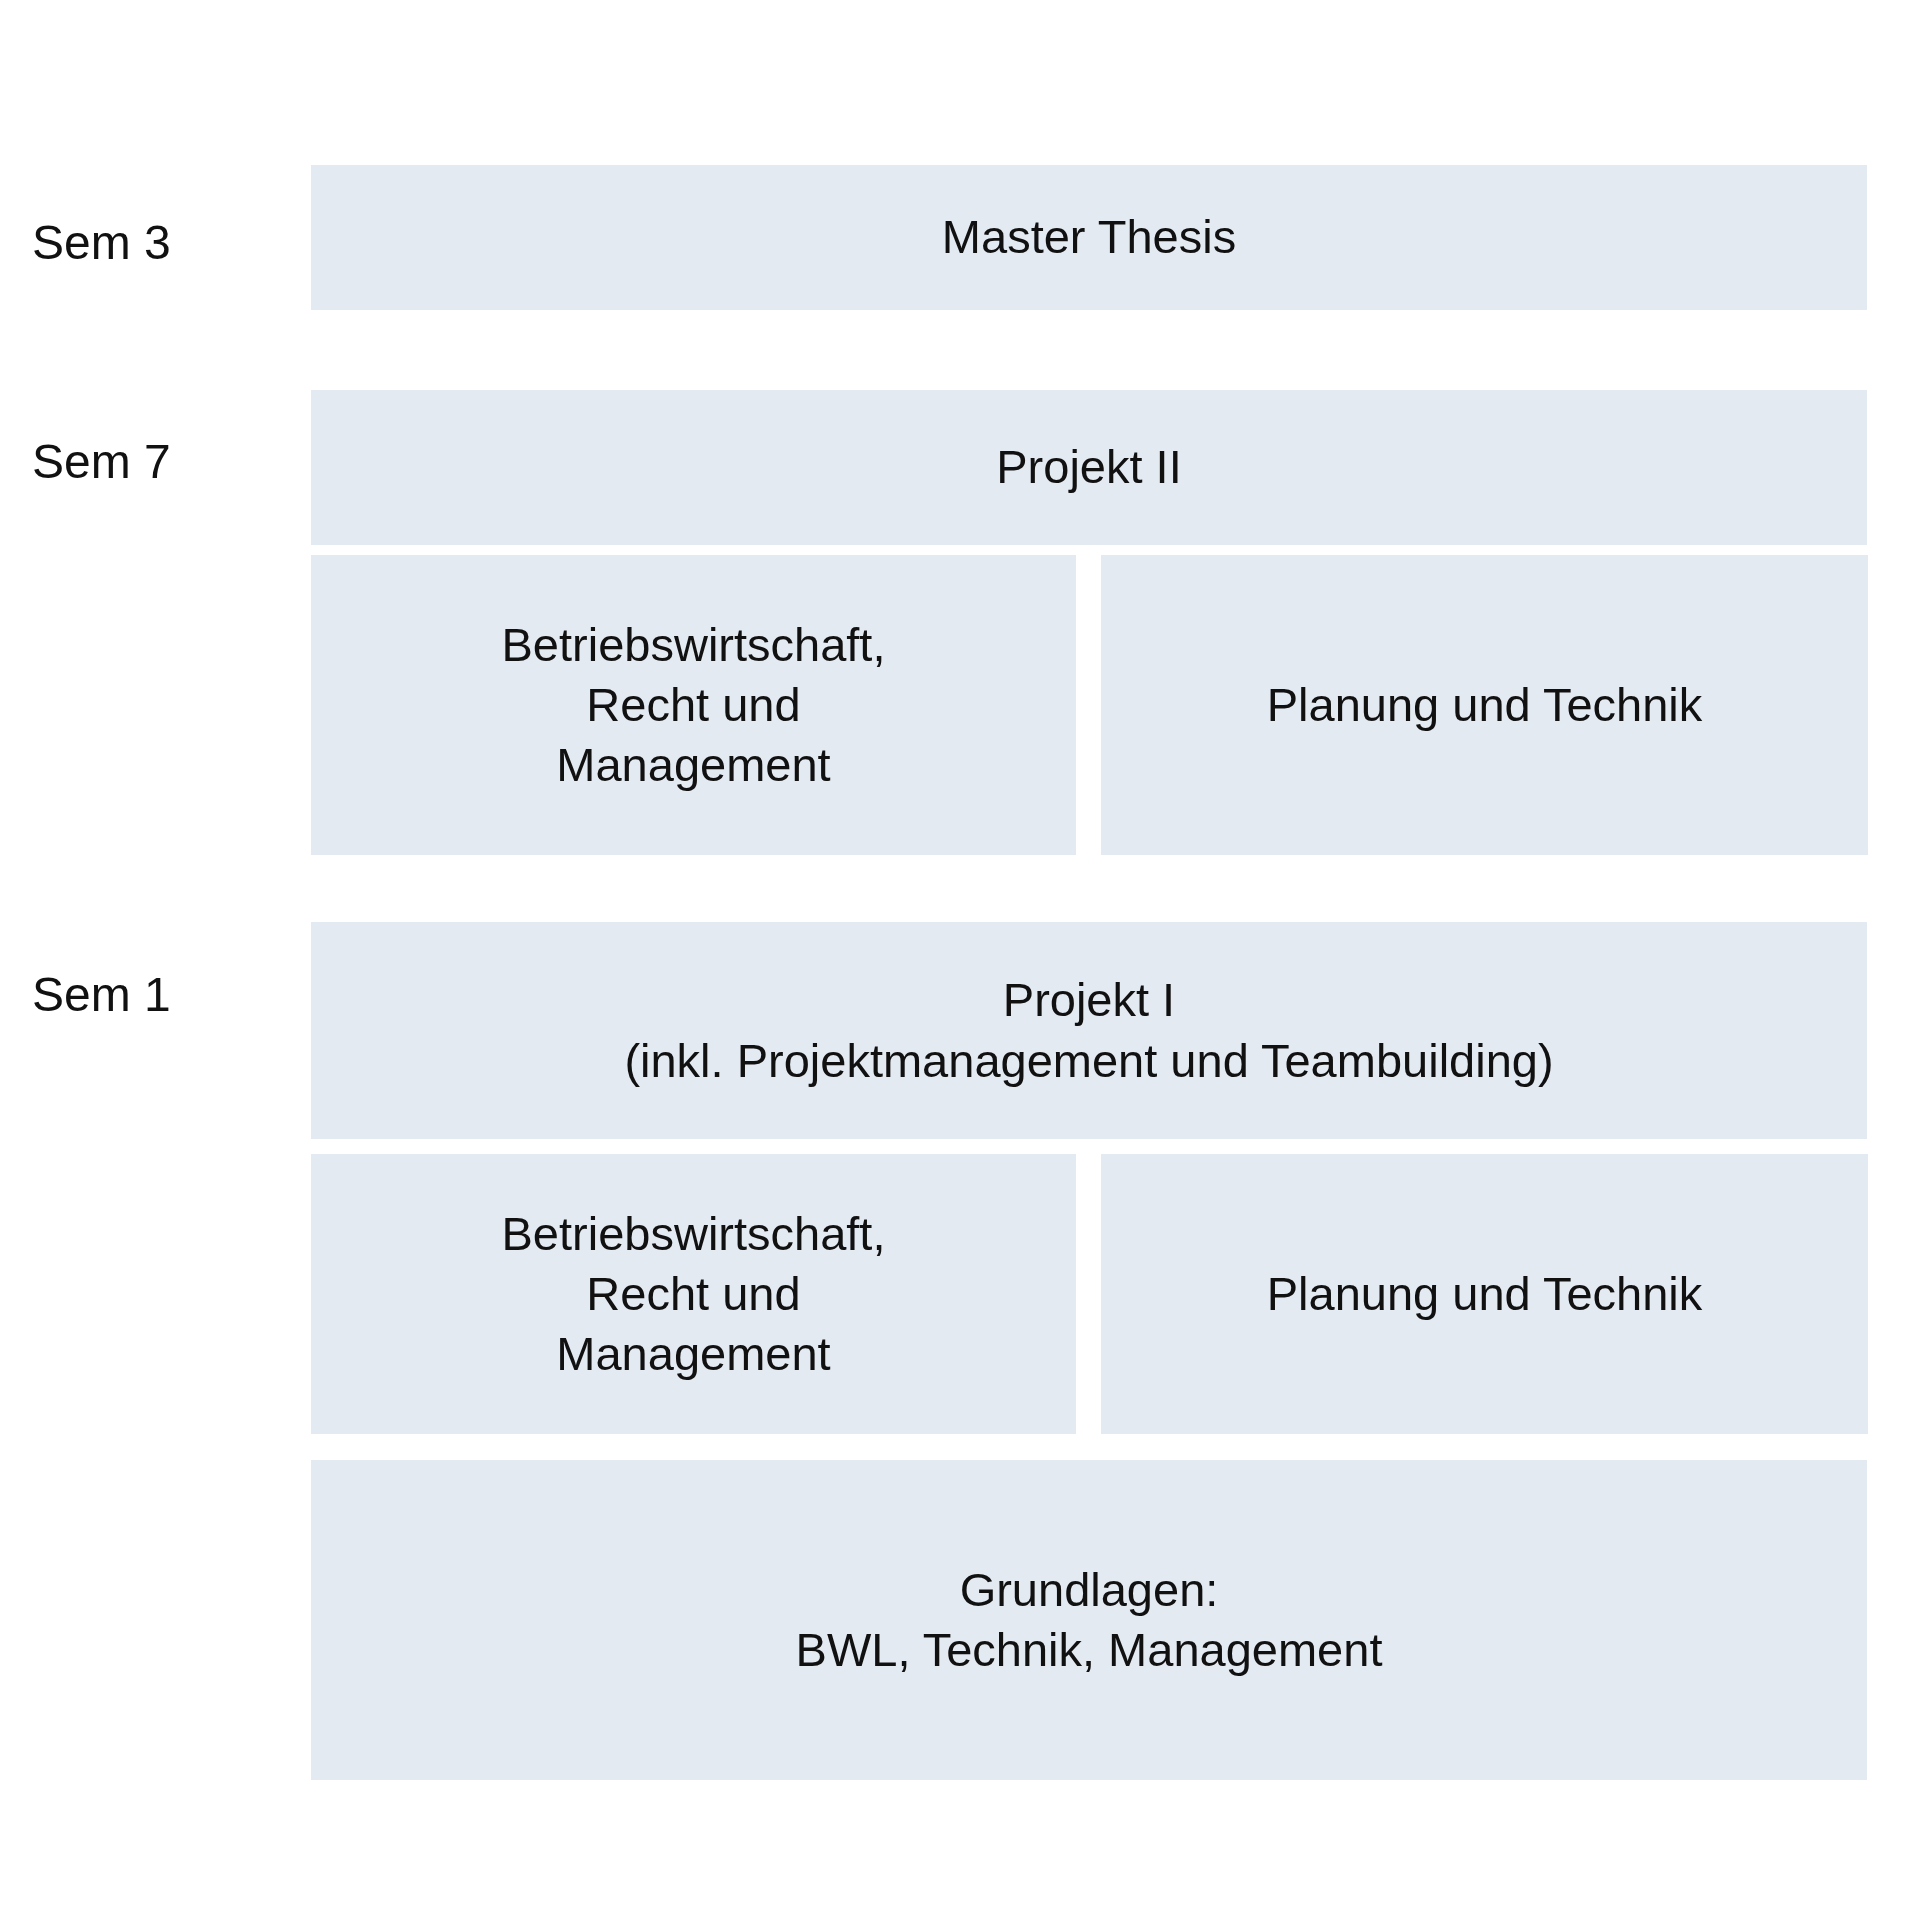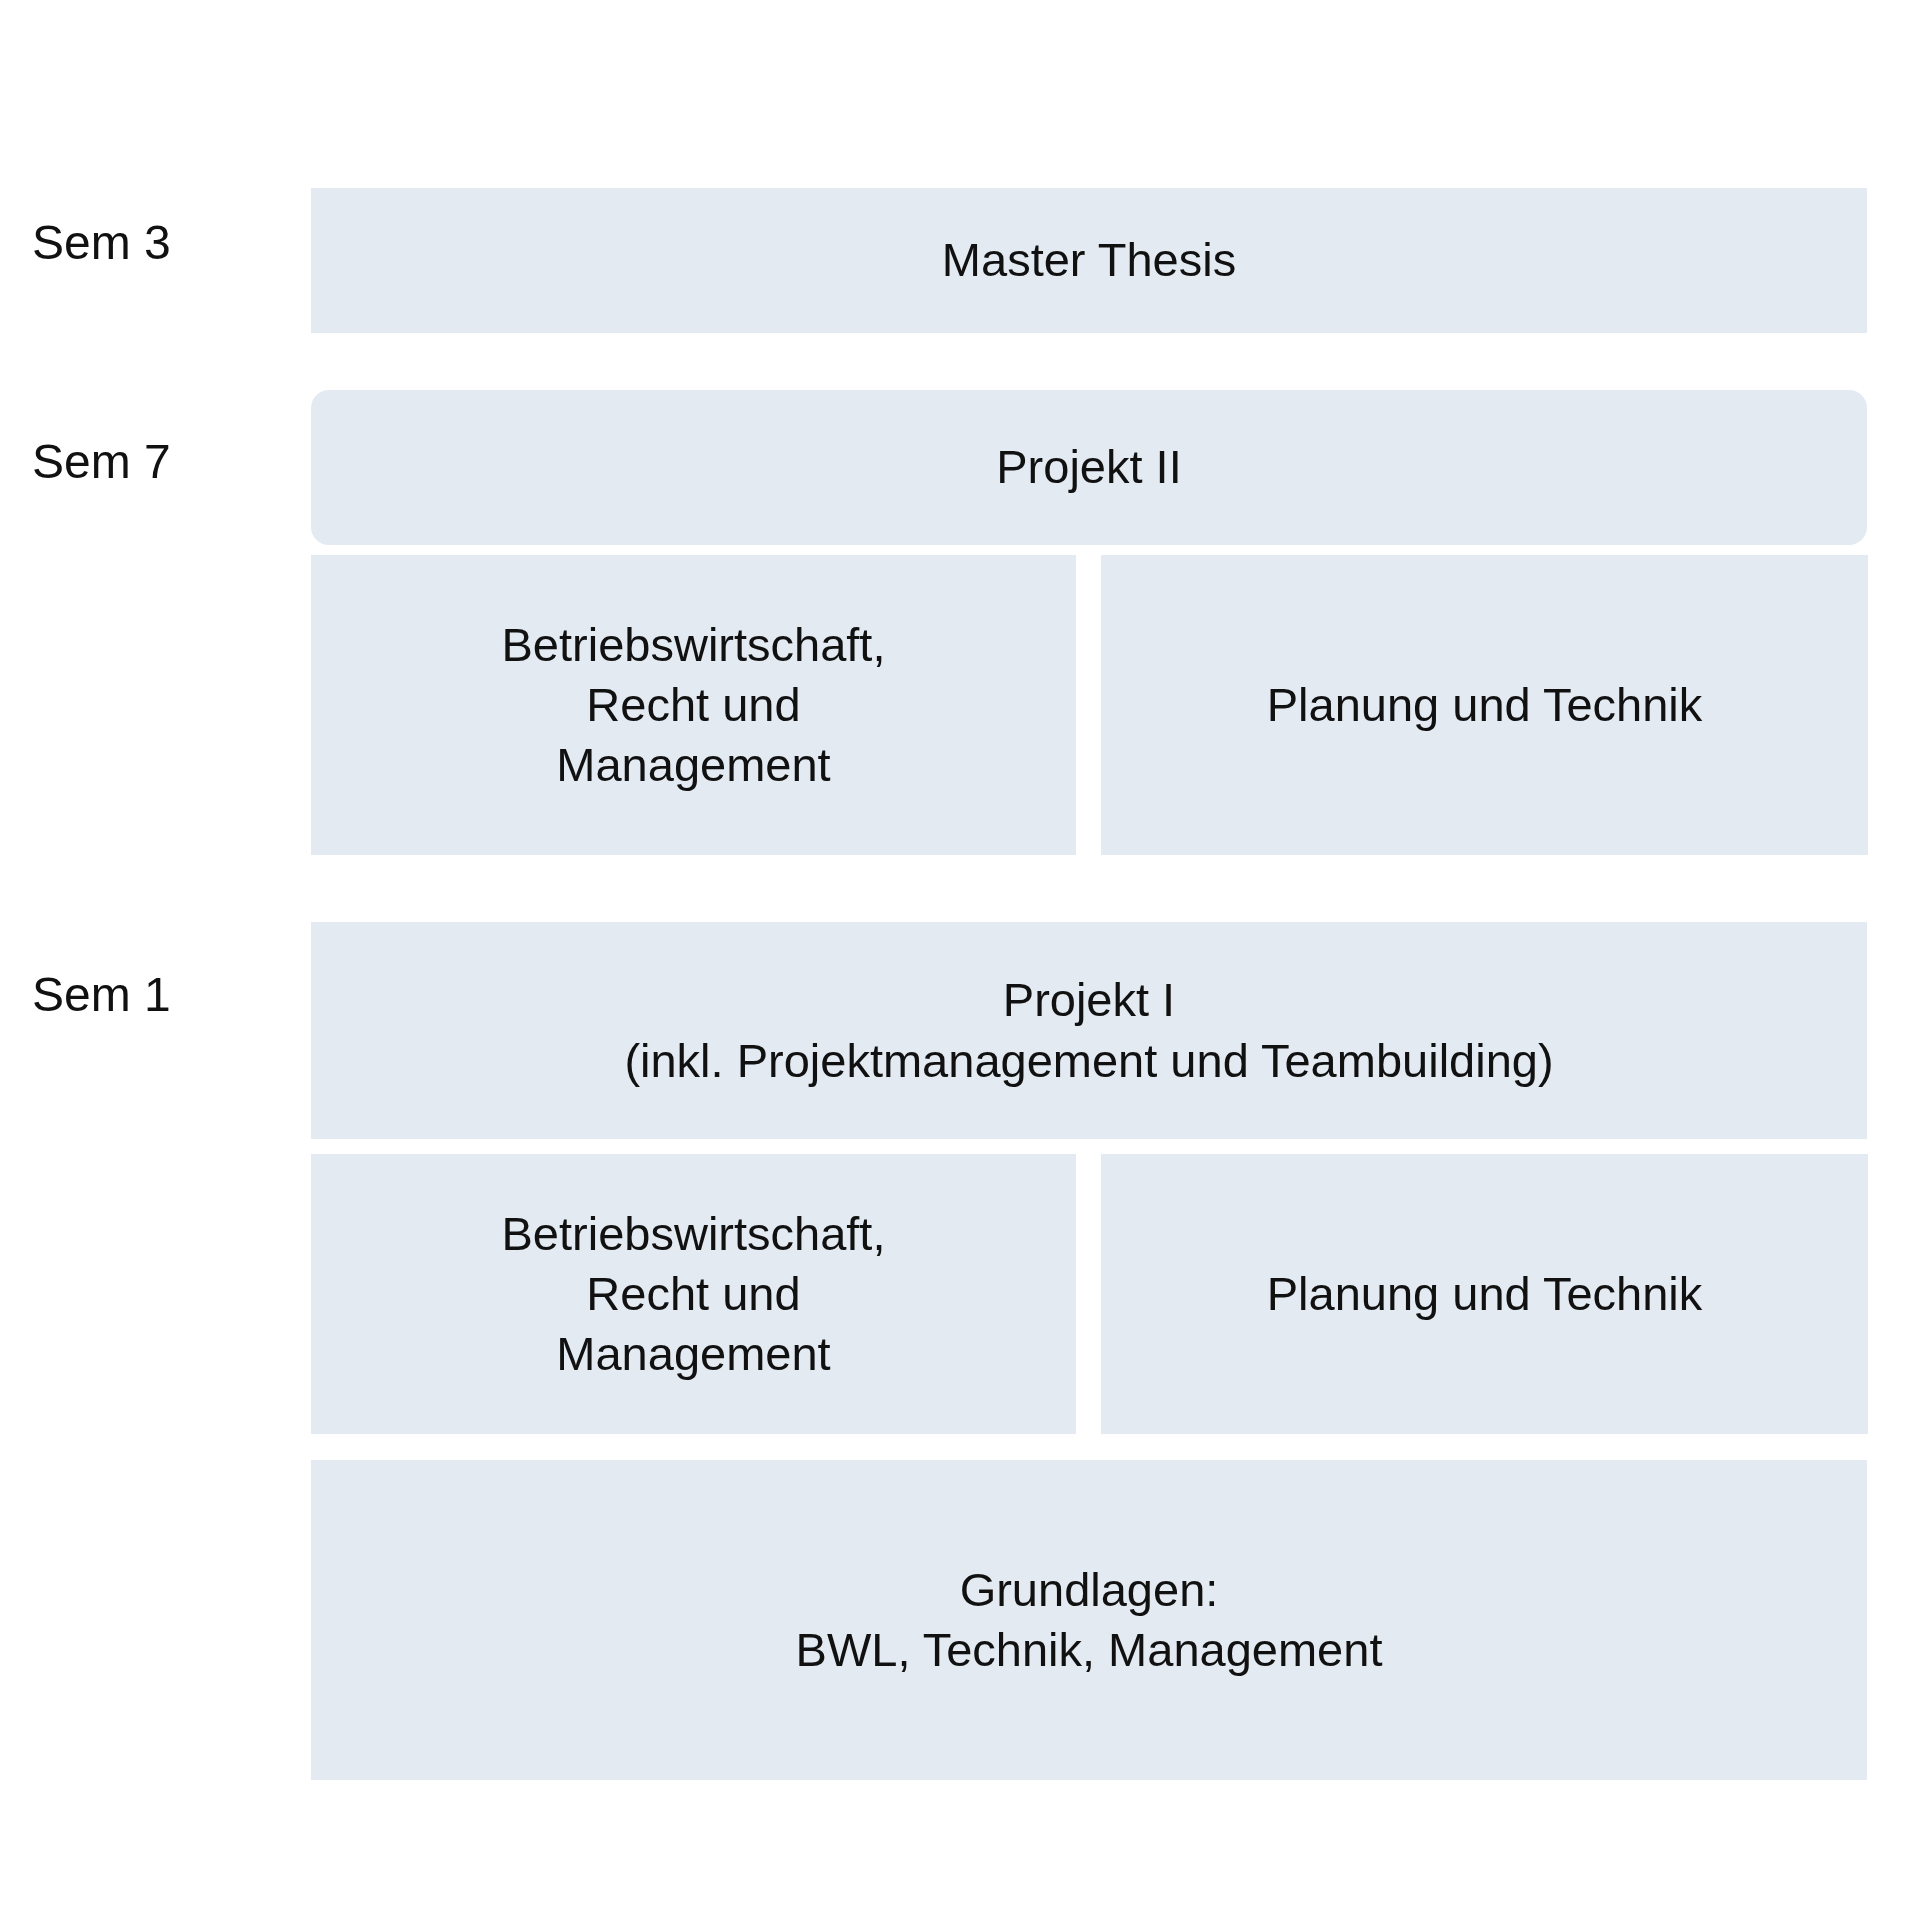--- a/index.html
+++ b/index.html
@@ -51,28 +51,28 @@
   .box .box-text {
     font-size: 47px;
     line-height: 1.28;
     color: #111111;
     padding: 0 17.4px;
     white-space: pre-line;
   }
 
   
   #box-master-thesis {
-    left: 311px;  top: 188px;
+    left: 311px;  top: 165px;
     width: 1556px; height: 145px;
   }
 
   
   #box-projekt-2 {
     left: 311px;  top: 390px;
-    width: 1556px; height: 155px; border-radius: 18px;
+    width: 1556px; height: 155px;
   }
   #box-bwl-sem2 {
     left: 311px;  top: 555px;
     width: 765px; height: 300px;
   }
   #box-planung-sem2 {
     left: 1101px; top: 555px;
     width: 767px;  height: 300px;
   }
 

